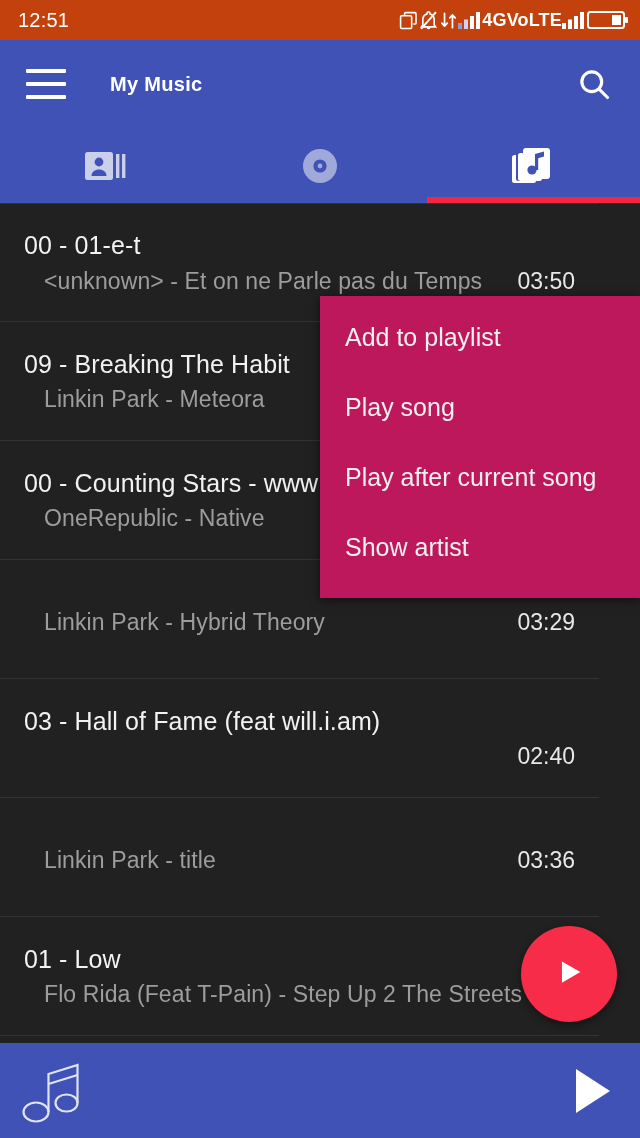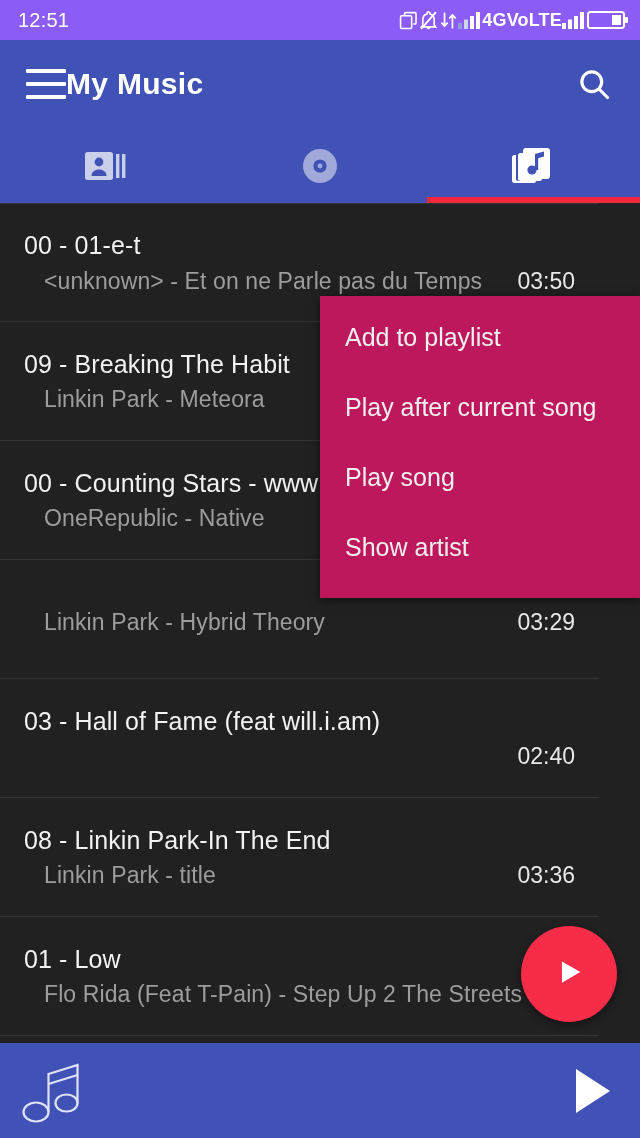--- a/index.html
+++ b/index.html
@@ -7,42 +7,42 @@
     width:640px; height:1138px;
     background:#212121;
     font-family:"Liberation Sans", sans-serif;
     overflow:hidden;
   }
   #app { position:relative; width:640px; height:1138px; background:#212121; }
 
   
   .statusbar {
     position:absolute; top:0; left:0; width:640px; height:40px;
-    background:#8b5cf6; display:flex; align-items:center;
+    background:#c2410c; display:flex; align-items:center;
     padding:0 12px 0 18px; color:#fff;
   }
   .sb-clock { font-size:20px; letter-spacing:.2px; }
   .sb-right { margin-left:auto; display:flex; align-items:center; gap:0; }
   .sb-ico { display:flex; align-items:center; }
   .sb-text { font-size:18px; font-weight:bold; letter-spacing:.2px; }
 
   
   .appbar {
     position:absolute; top:40px; left:0; width:640px; height:88px;
     background:#4052b5; display:flex; align-items:center;
   }
   .hamburger {
     width:40px; height:30px; margin-left:26px;
     display:flex; flex-direction:column; justify-content:space-between;
     cursor:pointer;
   }
   .hamburger i { display:block; height:4px; background:#fff; border-radius:1px; }
   .apptitle {
-    color:#fff; font-size:30px; font-weight:bold;
-    letter-spacing:.3px;
+    color:#fff; font-size:20px; font-weight:bold;
+    margin-left:44px; letter-spacing:.3px;
   }
   .search-btn {
     margin-left:auto; margin-right:26px; width:40px; height:40px;
     display:flex; align-items:center; justify-content:center; cursor:pointer;
   }
 
   
   .tabs {
     position:absolute; top:128px; left:0; width:640px; height:75px;
     background:#4052b5; display:flex;
@@ -252,41 +252,40 @@
     </div>
 
     <div class="row">
       <div class="row-title">03 - Hall of Fame (feat will.i.am)</div>
       <div class="row-sub-line">
         <div class="row-dur">02:40</div>
       </div>
     </div>
 
     <div class="row">
-      <div class="row-title">08 - Linkin Park-In The End</div>
       <div class="row-sub-line">
         <div class="row-sub">Linkin Park - title</div>
         <div class="row-dur">03:36</div>
       </div>
     </div>
 
     <div class="row">
       <div class="row-title">01 - Low</div>
       <div class="row-sub-line">
         <div class="row-sub">Flo Rida (Feat T-Pain) - Step Up 2 The Streets</div>
         <div class="row-dur"></div>
       </div>
     </div>
 
   </div>
 
   <div class="ctxmenu">
     <div class="ctx-item">Add to playlist</div>
+    <div class="ctx-item">Play song</div>
     <div class="ctx-item">Play after current song</div>
-    <div class="ctx-item">Play song</div>
     <div class="ctx-item">Show artist</div>
   </div>
 
   <div class="fab">
     <span>
       <svg width="34" height="34" viewBox="0 0 24 24">
           <path d="M7 4.5l13 7.5-13 7.5z" fill="#fff"></path>
         </svg>
     </span>
   </div>

